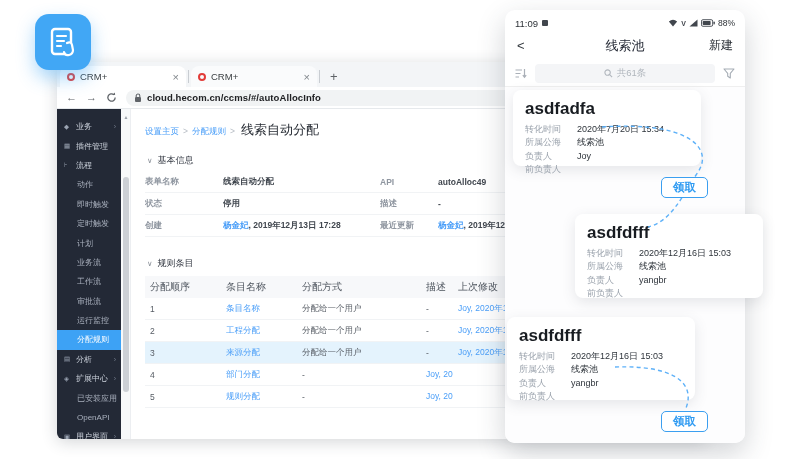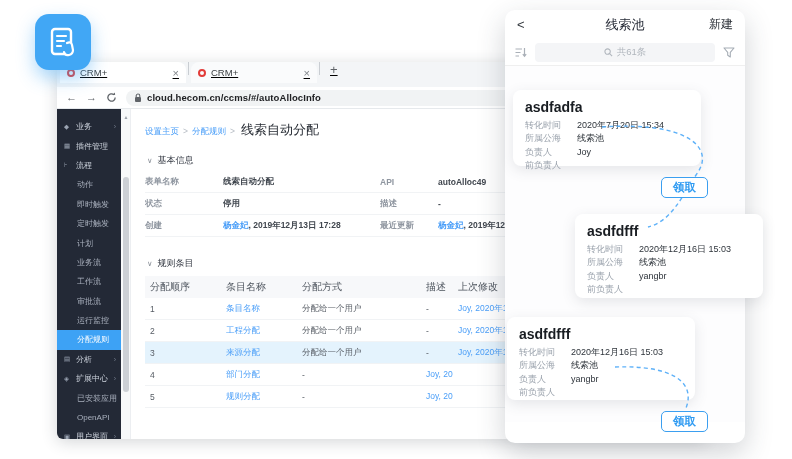--- a/index.html
+++ b/index.html
@@ -9,21 +9,21 @@
 
   
   .badge { position:absolute; left:35px; top:14px; width:56px; height:56px;
     background:#41a7f5; border-radius:14px; z-index:90;
     box-shadow:0 8px 18px rgba(65,167,245,.45); display:flex; align-items:center; justify-content:center; }
 
   
   .browser { position:absolute; left:57px; top:62px; width:648px; height:377px;
     background:#fff; border-radius:8px 8px 6px 6px; box-shadow:0 3px 16px rgba(40,50,60,.20);
     z-index:10; overflow:hidden; }
-  .tabstrip { height:25px; background:#f3f5f7; display:flex; align-items:flex-start; padding-left:3px;text-decoration:underline; }
+  .tabstrip { height:25px; background:#f3f5f7; display:flex; align-items:flex-end; padding-left:3px; }
   .tab { width:126px; height:21px; background:#fff; border-radius:8px 8px 0 0;
     display:flex; align-items:center; padding:0 7px; gap:5px; position:relative; }
   .tab.inactive { background:#fafbfc; }
   .favicon { width:8px; height:8px; border:2.4px solid #e23c39; border-radius:50%; flex:none; }
   .tab-label { font-size:9.5px; color:#3c4043; flex:1; }
   .tab-close { font-size:11px; color:#80868b; }
   .tab-divider { width:1px; height:13px; background:#c9cdd2; margin:0 2px 4px 2px; }
   .newtab { font-size:13px; color:#5f6368; margin:0 0 3px 8px; }
   .addrbar { height:22px; display:flex; align-items:center; padding:0 9px; gap:9px;
     border-bottom:1px solid #e6e9ec; background:#fff; }
@@ -86,21 +86,21 @@
   .psearch { flex:1; height:19px; background:#f4f5f7; border-radius:4px; display:flex;
     align-items:center; justify-content:center; gap:4px; color:#b0b6bd; font-size:9.5px; }
   .pbody { height:356px; background:#fdfdfe; }
 
   
   .card { position:absolute; width:188px; background:#fff; border-radius:8px;
     box-shadow:0 4px 14px rgba(60,70,85,.13); padding:9px 12px; z-index:60; }
   .card1 { left:513px; top:90px;  height:76px; }
   .card2 { left:575px; top:214px; height:84px; }
   .card3 { left:507px; top:317px; height:83px; }
-  .card-title { font-size:14px; font-weight:bold; color:#181c21; margin-bottom:4px; }
+  .card-title { font-size:17px; font-weight:bold; color:#181c21; margin-bottom:4px; }
   .cf-row { display:flex; font-size:9px; line-height:13.4px; }
   .cf-label { width:52px; color:#9aa2ac; flex:none; }
   .cf-value { color:#2e343b; font-weight:500; }
 
   .claim-btn { position:absolute; width:47px; height:21px; border:1.5px solid #3b9ff0; border-radius:5px;
     background:rgba(255,255,255,.97); color:#2f9bf2; font-size:11.5px; font-weight:600;
     display:flex; align-items:center; justify-content:center; z-index:80; }
   .claim1 { left:661px; top:177px; }
   .claim3 { left:661px; top:411px; }
 
@@ -310,20 +310,39 @@
                 <div class="rt-cell">-</div>
                 <div class="rt-cell link">Joy, 2020年12</div>
               </div>
             </div>
         </div>
       </div>
     </div>
   </div>
 
   <div class="phone">
+    <div class="pstatus">
+      <span>11:09</span>
+      <span class="sq"></span>
+      <span class="right">
+        <svg width="10" height="8" viewBox="0 0 12 10">
+            <path d="M6 9.5 L0.8 3.2 Q6 -1.2 11.2 3.2 Z" fill="#41464d"></path>
+          </svg>
+        <span class="volte">V</span>
+        <svg width="9" height="8" viewBox="0 0 10 9">
+            <path d="M9.5 8.5 V0.5 L0.5 8.5 Z" fill="#41464d"></path>
+          </svg>
+        <svg width="14" height="8" viewBox="0 0 15 8">
+          <rect x="0.5" y="0.5" width="12" height="7" rx="1.5" stroke="#41464d" fill="none"></rect>
+          <rect x="1.8" y="1.8" width="8.5" height="4.4" rx="0.8" fill="#41464d"></rect>
+          <rect x="13.4" y="2.4" width="1.4" height="3.2" rx="0.7" fill="#41464d"></rect>
+        </svg>
+        <span class="pct">88%</span>
+      </span>
+    </div>
     <div class="pnav">
       <span class="pback">&lt;</span>
       <span class="ptitle">线索池</span>
       <span class="paction">新建</span>
     </div>
     <div class="ptoolbar">
       <svg width="12" height="11" viewBox="0 0 12 11">
         <line x1="0.5" y1="2" x2="7" y2="2" stroke="#aab0b8" stroke-width="1.2"></line>
         <line x1="0.5" y1="5.5" x2="5.5" y2="5.5" stroke="#aab0b8" stroke-width="1.2"></line>
         <line x1="0.5" y1="9" x2="4" y2="9" stroke="#aab0b8" stroke-width="1.2"></line>

